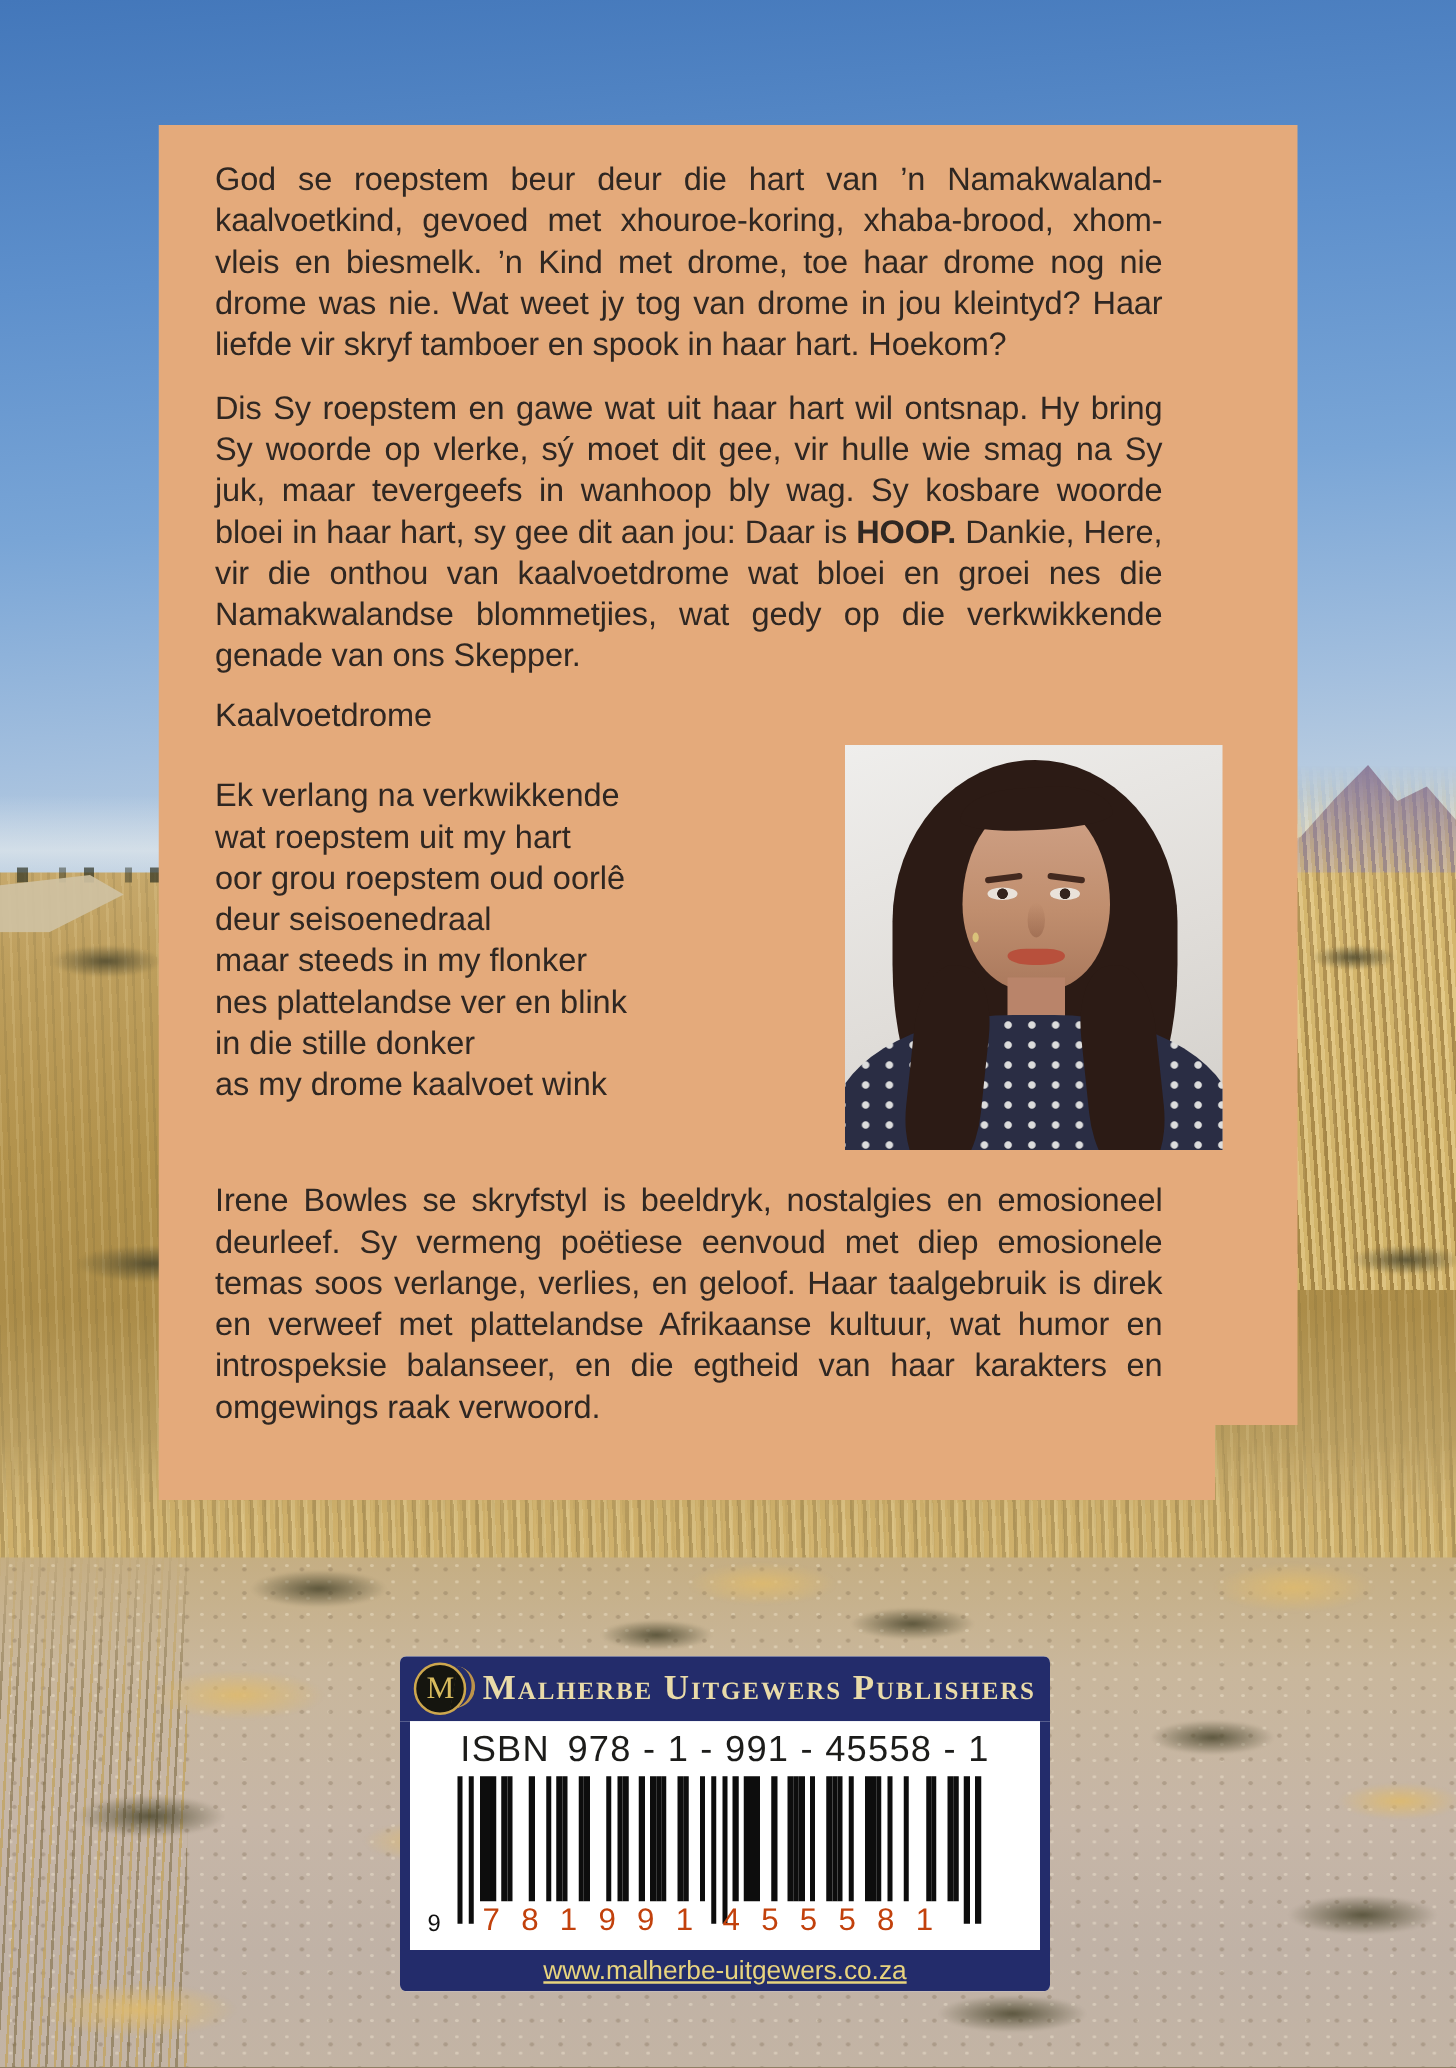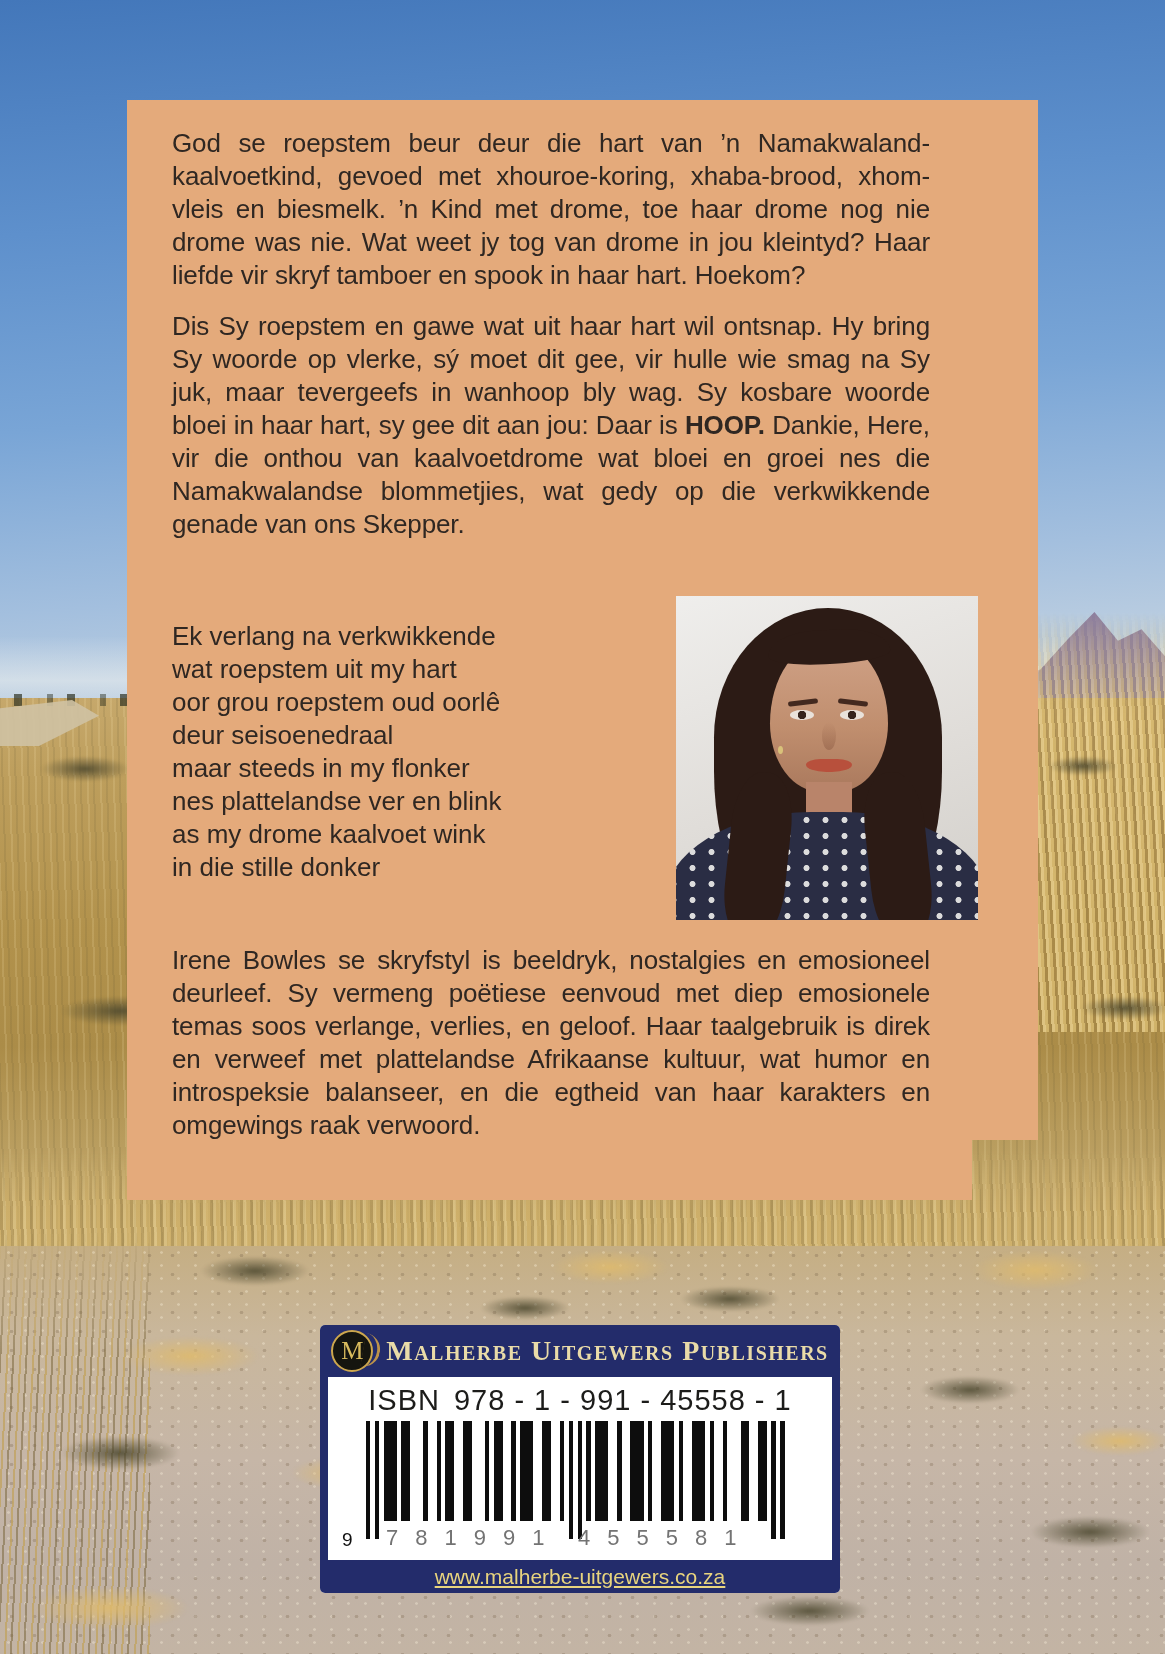--- a/index.html
+++ b/index.html
@@ -97,21 +97,21 @@
          color:#e9dba8;font-size:28px;letter-spacing:1.5px;white-space:nowrap;}
   .pub-body{position:relative;flex:1;background:#fff;border-left:8px solid #232c6b;border-right:8px solid #232c6b;}
   .isbn-line{margin-top:7px;text-align:center;color:#1c1c1a;font-size:29px;letter-spacing:1px;white-space:nowrap;}
   .isbn-line .lbl{margin-right:14px;}
   .barcode-wrap{position:absolute;left:14px;top:44px;width:470px;height:132px;}
   .bars{position:absolute;left:24px;top:0;width:421px;height:118px;display:flex;align-items:flex-start;}
   .bc-m{flex:0 0 4.42px;height:100px;}
   .bc-m.tall{height:118px;}
   .bc-m.on{background:#0d0d0d;}
   .bc-digit9{position:absolute;left:0;bottom:2px;font-size:19px;color:#111;}
-  .bc-g{position:absolute;bottom:2px;font-size:22px;color:#737373;letter-spacing:17px;}
+  .bc-g{position:absolute;bottom:2px;font-size:25px;color:#c2410c;letter-spacing:17px;}
   .bc-g.g1{left:44px;}
   .bc-g.g2{left:236px;}
   .pub-footer{height:33px;background:#232c6b;display:flex;align-items:center;justify-content:center;flex:none;}
   .pub-url{color:#e8d47e;font-size:21px;font-weight:normal;text-decoration:underline;}
 </style>
 </head>
 <body>
 
 <div class="book">
 
@@ -151,30 +151,31 @@
   <div class="tuft g" style="left:1070px;top:1426px;width:100px;height:30px;"></div>
   <div class="tuft g" style="left:290px;top:1456px;width:120px;height:34px;"></div>
 
   <div class="panel"></div>
   <div class="panel-ext"></div>
 
   <p class="copy p1">God se roepstem beur deur die hart van ’n Namakwaland-kaalvoetkind, gevoed met xhouroe-koring, xhaba-brood, xhom-vleis en biesmelk. ’n Kind met drome, toe haar drome nog nie drome was nie. Wat weet jy tog van drome in jou kleintyd? Haar liefde vir skryf tamboer en spook in haar hart. Hoekom?</p>
 
   <p class="copy p2"><span>Dis Sy roepstem en gawe wat uit haar hart wil ontsnap. Hy bring Sy woorde op vlerke, sý moet dit gee, vir hulle wie smag na Sy juk, maar tevergeefs in wanhoop bly wag. Sy kosbare woorde bloei in haar hart, sy gee dit aan jou: Daar is </span><b>HOOP.</b><span> Dankie, Here, vir die onthou van kaalvoetdrome wat bloei en groei nes die Namakwalandse blommetjies, wat gedy op die verkwikkende genade van ons Skepper.</span></p>
 
+  <p class="copy poem-title">Kaalvoetdrome</p>
 
   <div class="poem">
     <div>Ek verlang na verkwikkende</div>
     <div>wat roepstem uit my hart</div>
     <div>oor grou roepstem oud oorlê</div>
     <div>deur seisoenedraal</div>
     <div>maar steeds in my flonker</div>
     <div>nes plattelandse ver en blink</div>
+    <div>in die stille donker</div>
     <div>as my drome kaalvoet wink</div>
-    <div>in die stille donker</div>
   </div>
 
   <div class="photo">
     <div class="ph-hair"></div>
     <div class="ph-face"></div>
     <div class="ph-fringe"></div>
     <div class="ph-brow l"></div>
     <div class="ph-brow r"></div>
     <div class="ph-eye l"></div>
     <div class="ph-eye r"></div>

